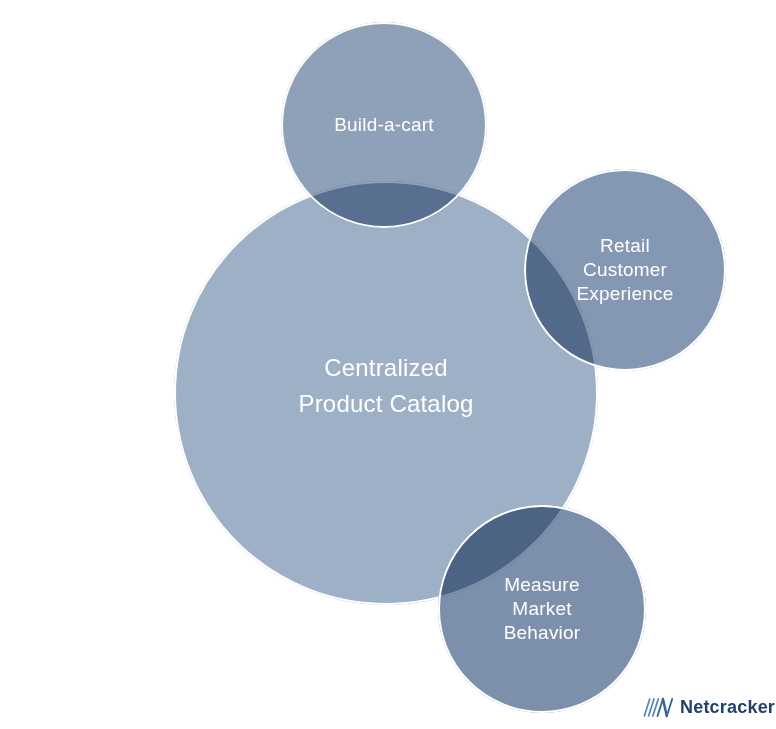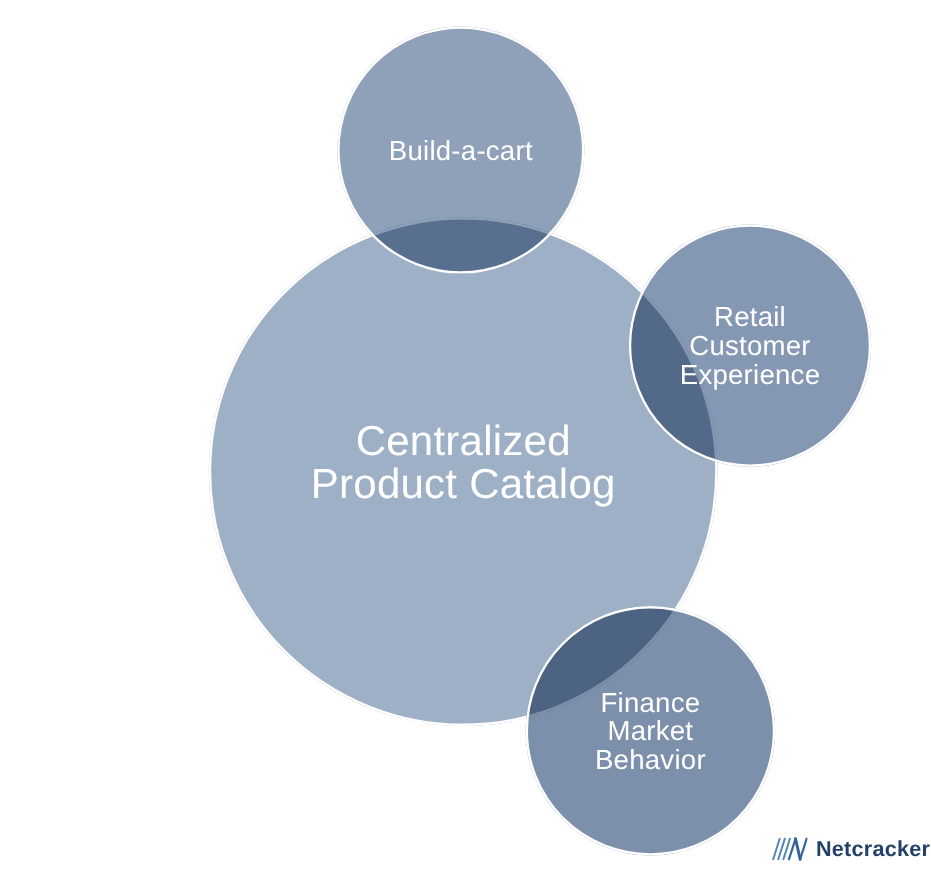--- a/index.html
+++ b/index.html
@@ -12,24 +12,24 @@
     position:absolute;inset:0;border-radius:50%;
     mix-blend-mode:multiply;            
   }
   .bubble.center .fill{mix-blend-mode:normal;}
   .bubble .ring{
     position:absolute;inset:0;border-radius:50%;
     border:2.5px solid #fff;box-sizing:border-box;
   }
   .bubble .label{
     position:absolute;inset:0;display:flex;align-items:center;justify-content:center;
-    text-align:center;color:#fff;font-size:23px;line-height:24px;
+    text-align:center;color:#fff;font-size:19px;line-height:24px;
     white-space:pre-line;letter-spacing:.2px;
   }
-  .bubble.center .label{font-size:35px;line-height:36px;transform:translateY(-7px);}
+  .bubble.center .label{font-size:24px;line-height:36px;transform:translateY(-7px);}
   .logo{
     position:absolute;left:642px;top:693px;height:28px;
     display:flex;align-items:center;gap:7px;
   }
   .logo-text{font-size:18px;font-weight:600;letter-spacing:.2px;line-height:1;}
 </style>
 </head>
 <body>
 
 <div class="stage">
@@ -40,32 +40,32 @@
     <div class="label">Centralized
 Product Catalog</div>
   </div>
 
   <div class="bubble" style="left:281px;top:22px;width:206px;height:206px">
     <div class="fill" style="background: rgb(142, 161, 185);"></div>
     <div class="ring"></div>
     <div class="label">Build-a-cart</div>
   </div>
 
-  <div class="bubble" style="left:524px;top:187px;width:202px;height:202px">
+  <div class="bubble" style="left:524px;top:169px;width:202px;height:202px">
     <div class="fill" style="background: rgb(133, 152, 179);"></div>
     <div class="ring"></div>
     <div class="label">Retail
 Customer
 Experience</div>
   </div>
 
   <div class="bubble" style="left:438px;top:505px;width:208px;height:208px">
     <div class="fill" style="background: rgb(125, 144, 171);"></div>
     <div class="ring"></div>
-    <div class="label">Finance
+    <div class="label">Measure
 Market
 Behavior</div>
   </div>
 
 
 
   <div class="logo">
     <svg width="31" height="25" viewBox="0 0 40 26">
       <g fill="none" stroke-width="2.2" stroke-linecap="round" stroke="#5585B5">
         <line x1="3" y1="24" x2="10" y2="2"></line>

